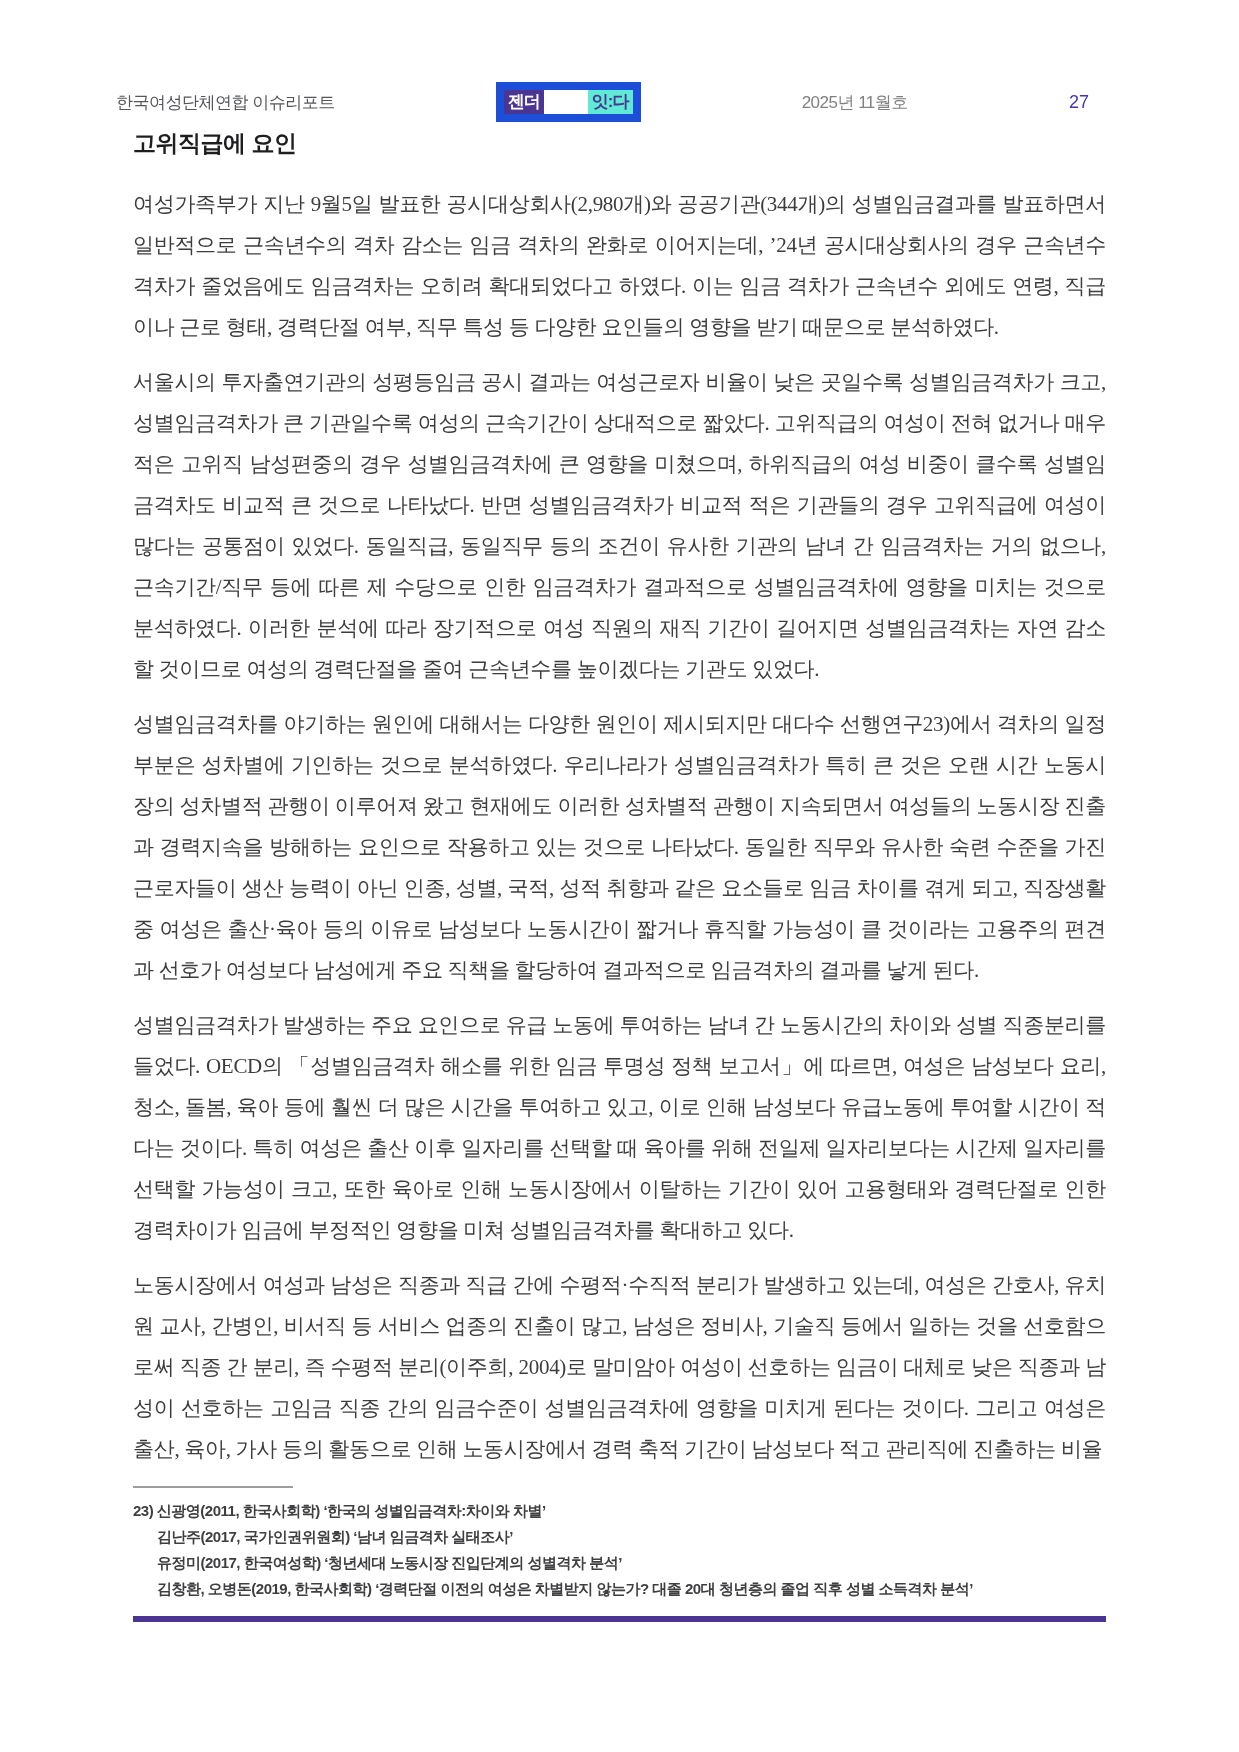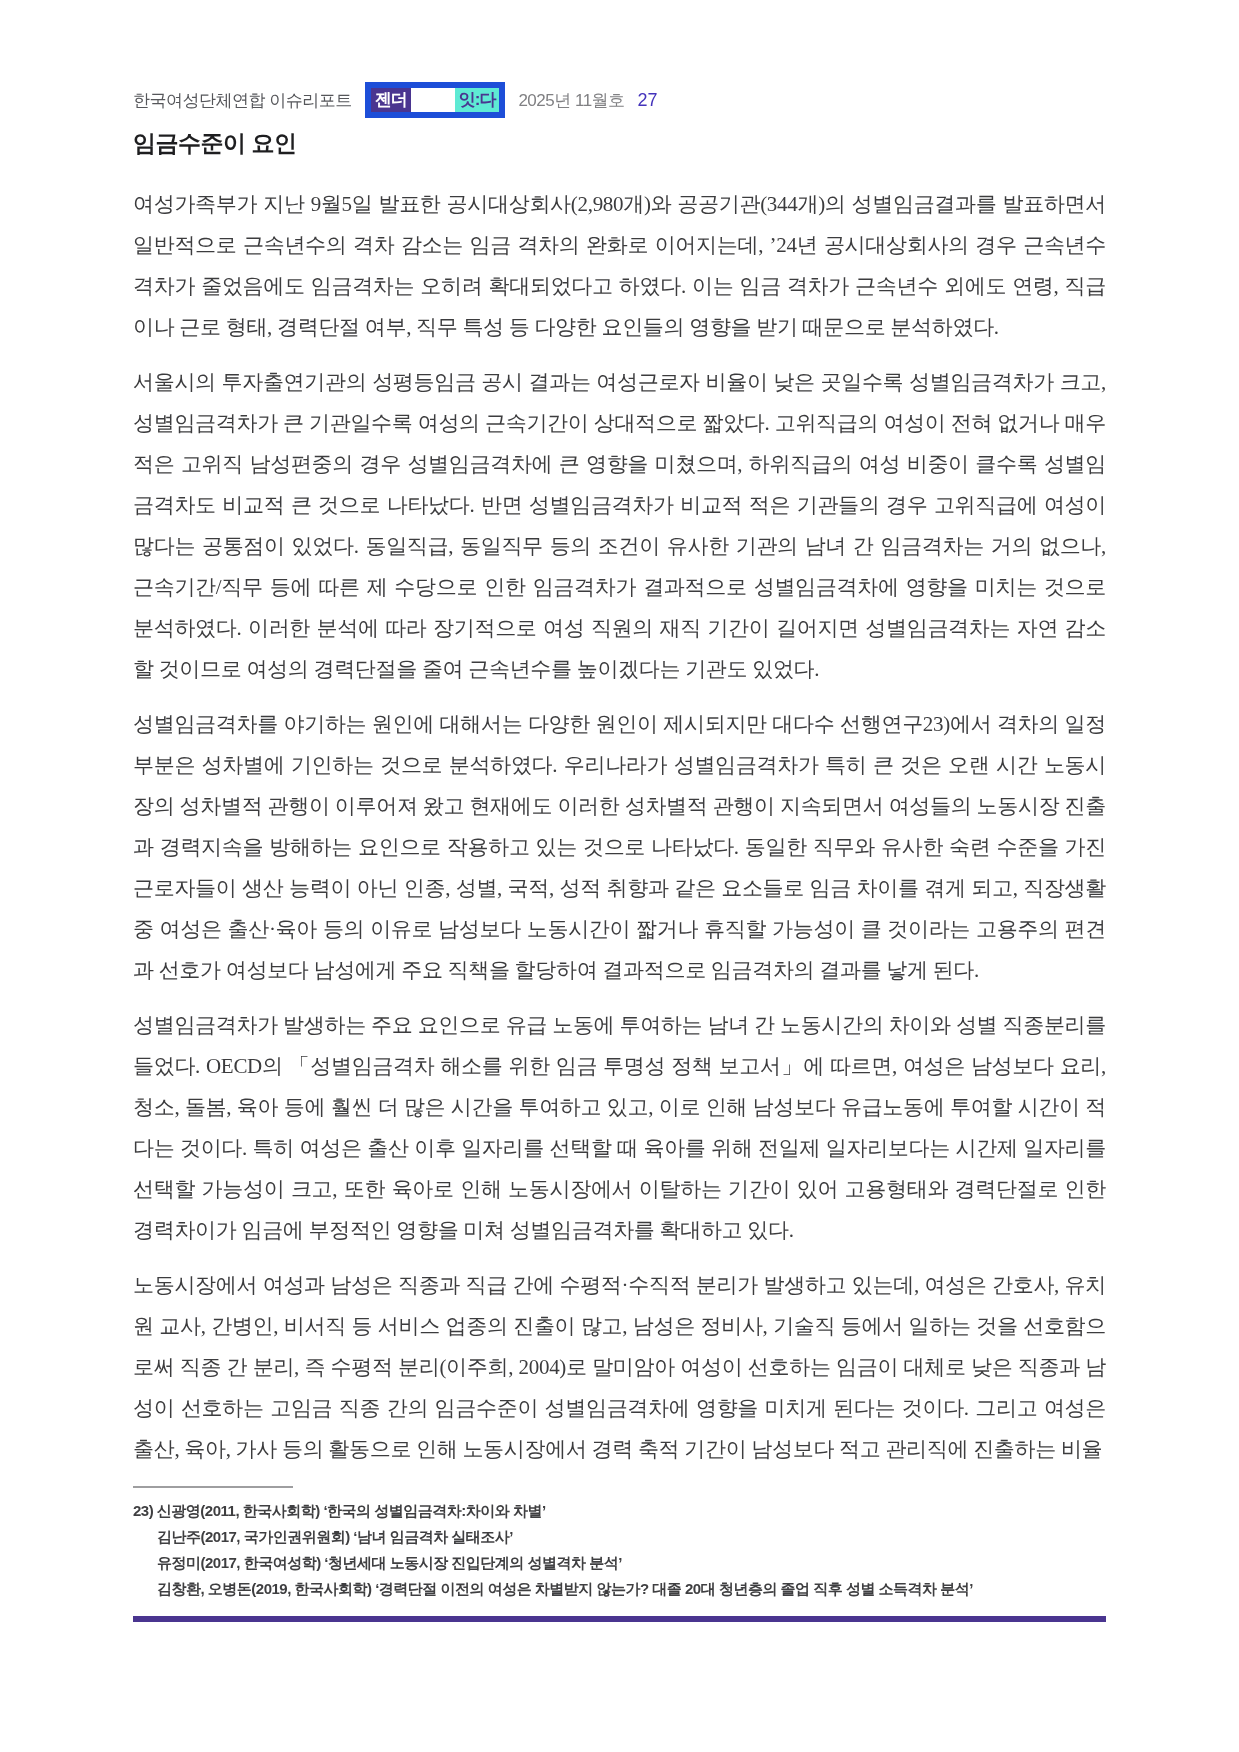--- a/index.html
+++ b/index.html
@@ -9,35 +9,35 @@
     height: 1752px;
     background: #ffffff;
     font-family: "Liberation Sans", sans-serif;
     overflow: hidden;
   }
 
   
   .header-row {
     position: absolute;
     top: 82px;
-    left: 133px;
+    left: 116px;
     width: 973px;
     display: flex;
-    justify-content: flex-start;
+    justify-content: space-between;
     align-items: center;
     gap: 13px;
   }
   .pub-name {
     font-size: 17px;
     color: #55565a;
     letter-spacing: -0.5px;
   }
   .logo-box {
     display: inline-flex;
-    border: 6px solid #1d4ed8;
+    border: 8px solid #1d4ed8;
     line-height: 1;
     font-weight: bold;
     font-size: 17px;
     letter-spacing: -1px;
     gap: 44px;
   }
   .logo-left {
     background: #4a3590;
     color: #ffffff;
     padding: 3px 4px 4px 4px;
@@ -118,21 +118,21 @@
     <span class="pub-name">한국여성단체연합 이슈리포트</span>
     <span class="logo-box">
       <span class="logo-left">젠더</span>
       <span class="logo-right">잇:다</span>
     </span>
     <span class="issue-date">2025년 11월호</span>
     <span class="page-num">27</span>
   </div>
 
   <div class="content">
-    <h1 class="section-title">임금수준이 요인</h1>
+    <h1 class="section-title">고위직급에 요인</h1>
 
     <p class="body-para">여성가족부가 지난 9월5일 발표한 공시대상회사(2,980개)와 공공기관(344개)의 성별임금결과를 발표하면서 일반적으로 근속년수의 격차 감소는 임금 격차의 완화로 이어지는데, ’24년 공시대상회사의 경우 근속년수 격차가 줄었음에도 임금격차는 오히려 확대되었다고 하였다. 이는 임금 격차가 근속년수 외에도 연령, 직급이나 근로 형태, 경력단절 여부, 직무 특성 등 다양한 요인들의 영향을 받기 때문으로 분석하였다.</p>
     <p class="body-para">서울시의 투자출연기관의 성평등임금 공시 결과는 여성근로자 비율이 낮은 곳일수록 성별임금격차가 크고, 성별임금격차가 큰 기관일수록 여성의 근속기간이 상대적으로 짧았다. 고위직급의 여성이 전혀 없거나 매우 적은 고위직 남성편중의 경우 성별임금격차에 큰 영향을 미쳤으며, 하위직급의 여성 비중이 클수록 성별임금격차도 비교적 큰 것으로 나타났다. 반면 성별임금격차가 비교적 적은 기관들의 경우 고위직급에 여성이 많다는 공통점이 있었다. 동일직급, 동일직무 등의 조건이 유사한 기관의 남녀 간 임금격차는 거의 없으나, 근속기간/직무 등에 따른 제 수당으로 인한 임금격차가 결과적으로 성별임금격차에 영향을 미치는 것으로 분석하였다. 이러한 분석에 따라 장기적으로 여성 직원의 재직 기간이 길어지면 성별임금격차는 자연 감소할 것이므로 여성의 경력단절을 줄여 근속년수를 높이겠다는 기관도 있었다.</p>
     <p class="body-para">성별임금격차를 야기하는 원인에 대해서는 다양한 원인이 제시되지만 대다수 선행연구23)에서 격차의 일정 부분은 성차별에 기인하는 것으로 분석하였다. 우리나라가 성별임금격차가 특히 큰 것은 오랜 시간 노동시장의 성차별적 관행이 이루어져 왔고 현재에도 이러한 성차별적 관행이 지속되면서 여성들의 노동시장 진출과 경력지속을 방해하는 요인으로 작용하고 있는 것으로 나타났다. 동일한 직무와 유사한 숙련 수준을 가진 근로자들이 생산 능력이 아닌 인종, 성별, 국적, 성적 취향과 같은 요소들로 임금 차이를 겪게 되고, 직장생활 중 여성은 출산·육아 등의 이유로 남성보다 노동시간이 짧거나 휴직할 가능성이 클 것이라는 고용주의 편견과 선호가 여성보다 남성에게 주요 직책을 할당하여 결과적으로 임금격차의 결과를 낳게 된다.</p>
     <p class="body-para">성별임금격차가 발생하는 주요 요인으로 유급 노동에 투여하는 남녀 간 노동시간의 차이와 성별 직종분리를 들었다. OECD의 「성별임금격차 해소를 위한 임금 투명성 정책 보고서」에 따르면, 여성은 남성보다 요리, 청소, 돌봄, 육아 등에 훨씬 더 많은 시간을 투여하고 있고, 이로 인해 남성보다 유급노동에 투여할 시간이 적다는 것이다. 특히 여성은 출산 이후 일자리를 선택할 때 육아를 위해 전일제 일자리보다는 시간제 일자리를 선택할 가능성이 크고, 또한 육아로 인해 노동시장에서 이탈하는 기간이 있어 고용형태와 경력단절로 인한 경력차이가 임금에 부정적인 영향을 미쳐 성별임금격차를 확대하고 있다.</p>
     <p class="body-para">노동시장에서 여성과 남성은 직종과 직급 간에 수평적·수직적 분리가 발생하고 있는데, 여성은 간호사, 유치원 교사, 간병인, 비서직 등 서비스 업종의 진출이 많고, 남성은 정비사, 기술직 등에서 일하는 것을 선호함으로써 직종 간 분리, 즉 수평적 분리(이주희, 2004)로 말미암아 여성이 선호하는 임금이 대체로 낮은 직종과 남성이 선호하는 고임금 직종 간의 임금수준이 성별임금격차에 영향을 미치게 된다는 것이다. 그리고 여성은 출산, 육아, 가사 등의 활동으로 인해 노동시장에서 경력 축적 기간이 남성보다 적고 관리직에 진출하는 비율</p>
 
     <div class="footnote-sep"></div>
 
     <div class="footnotes">

